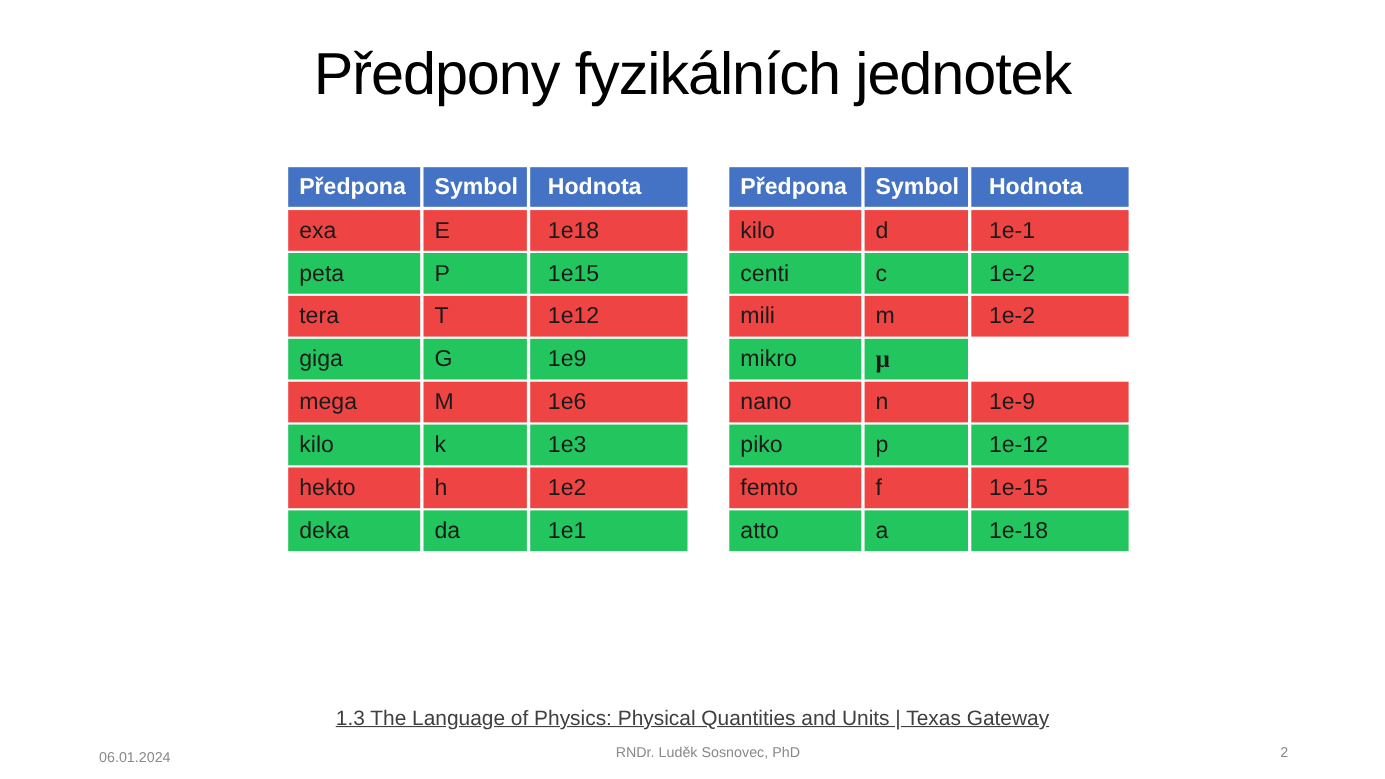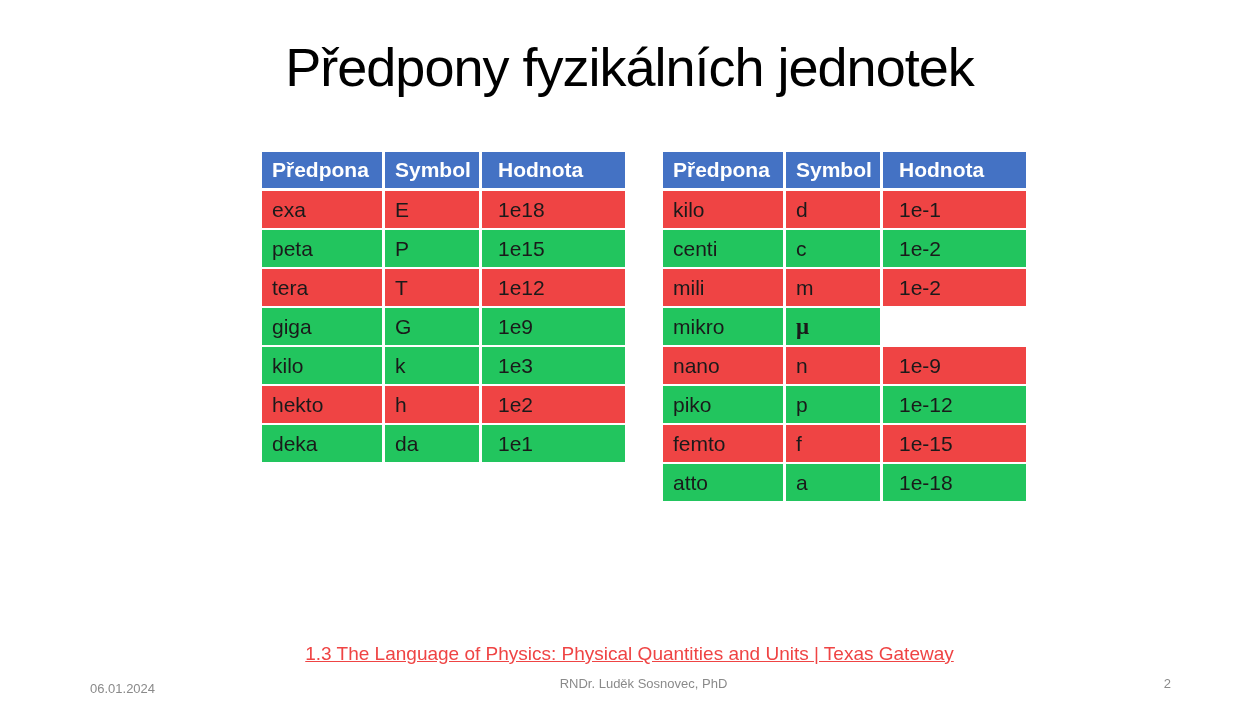--- a/index.html
+++ b/index.html
@@ -66,21 +66,21 @@
     font-size: 23px;
   }
   .link-line {
     position: absolute;
     top: 643px; left: 0;
     width: 1259px;
     text-align: center;
   }
   .link-line a {
     font-size: 19px;
-    color: #ef4444;
+    color: #404040;
     text-decoration: underline;
     cursor: pointer;
   }
   .footer {
     position: absolute;
     top: 676px; left: 0;
     width: 1259px;
     font-size: 13px;
     color: #8a8a8a;
   }
@@ -114,20 +114,25 @@
       <div class="trow odd">
         <div class="tcell col0">tera</div>
         <div class="tcell col1">T</div>
         <div class="tcell col2">1e12</div>
       </div>
       <div class="trow even">
         <div class="tcell col0">giga</div>
         <div class="tcell col1">G</div>
         <div class="tcell col2">1e9</div>
       </div>
+      <div class="trow odd">
+        <div class="tcell col0">mega</div>
+        <div class="tcell col1">M</div>
+        <div class="tcell col2">1e6</div>
+      </div>
       <div class="trow even">
         <div class="tcell col0">kilo</div>
         <div class="tcell col1">k</div>
         <div class="tcell col2">1e3</div>
       </div>
       <div class="trow odd">
         <div class="tcell col0">hekto</div>
         <div class="tcell col1">h</div>
         <div class="tcell col2">1e2</div>
       </div>

